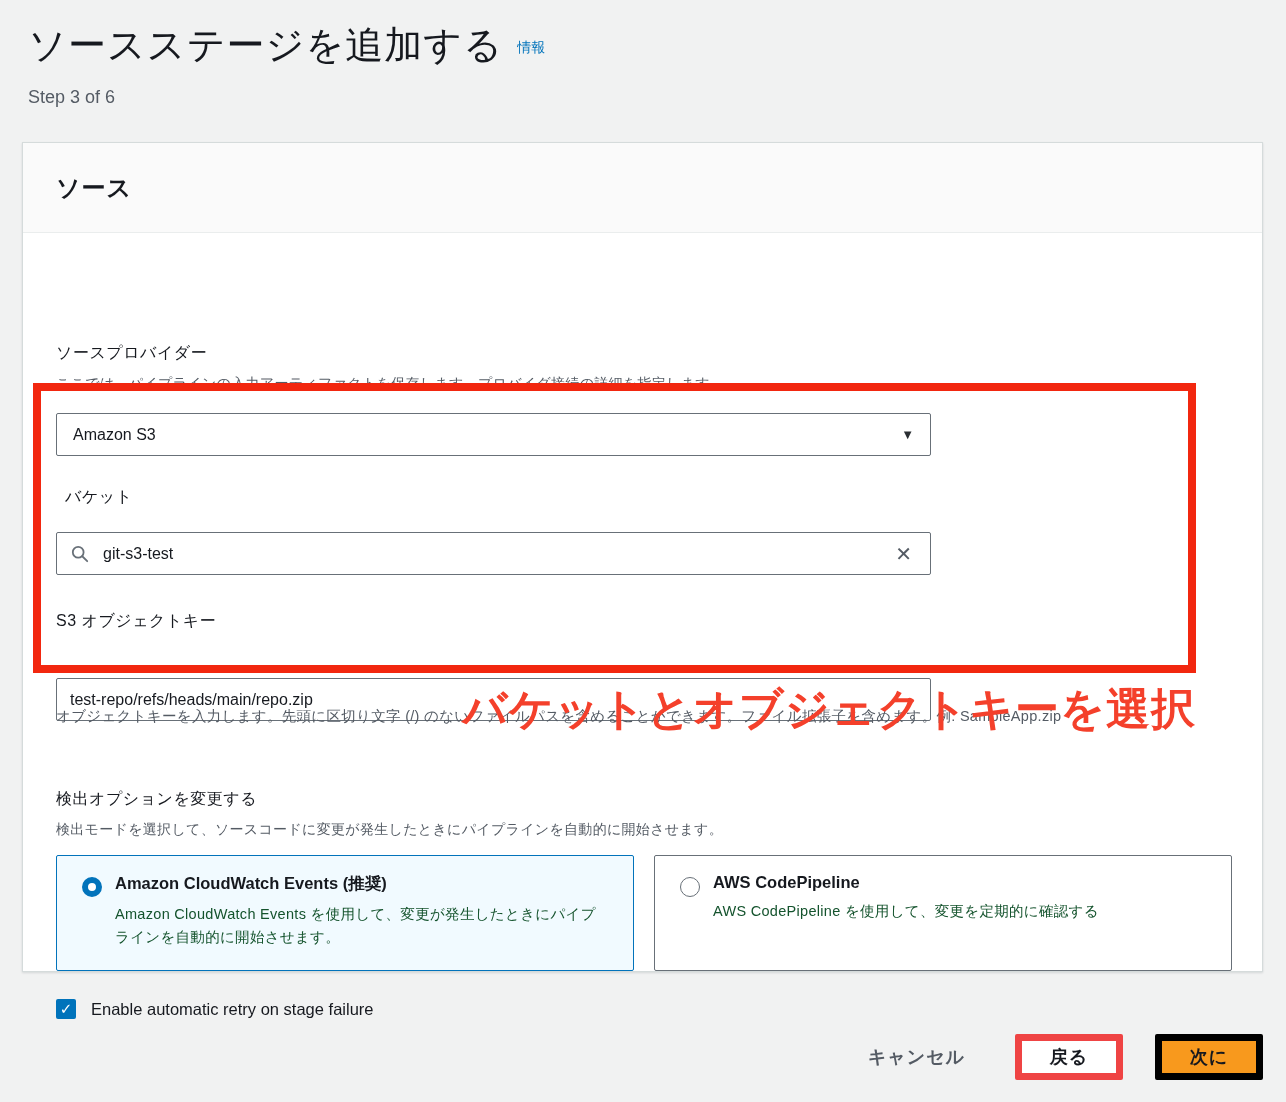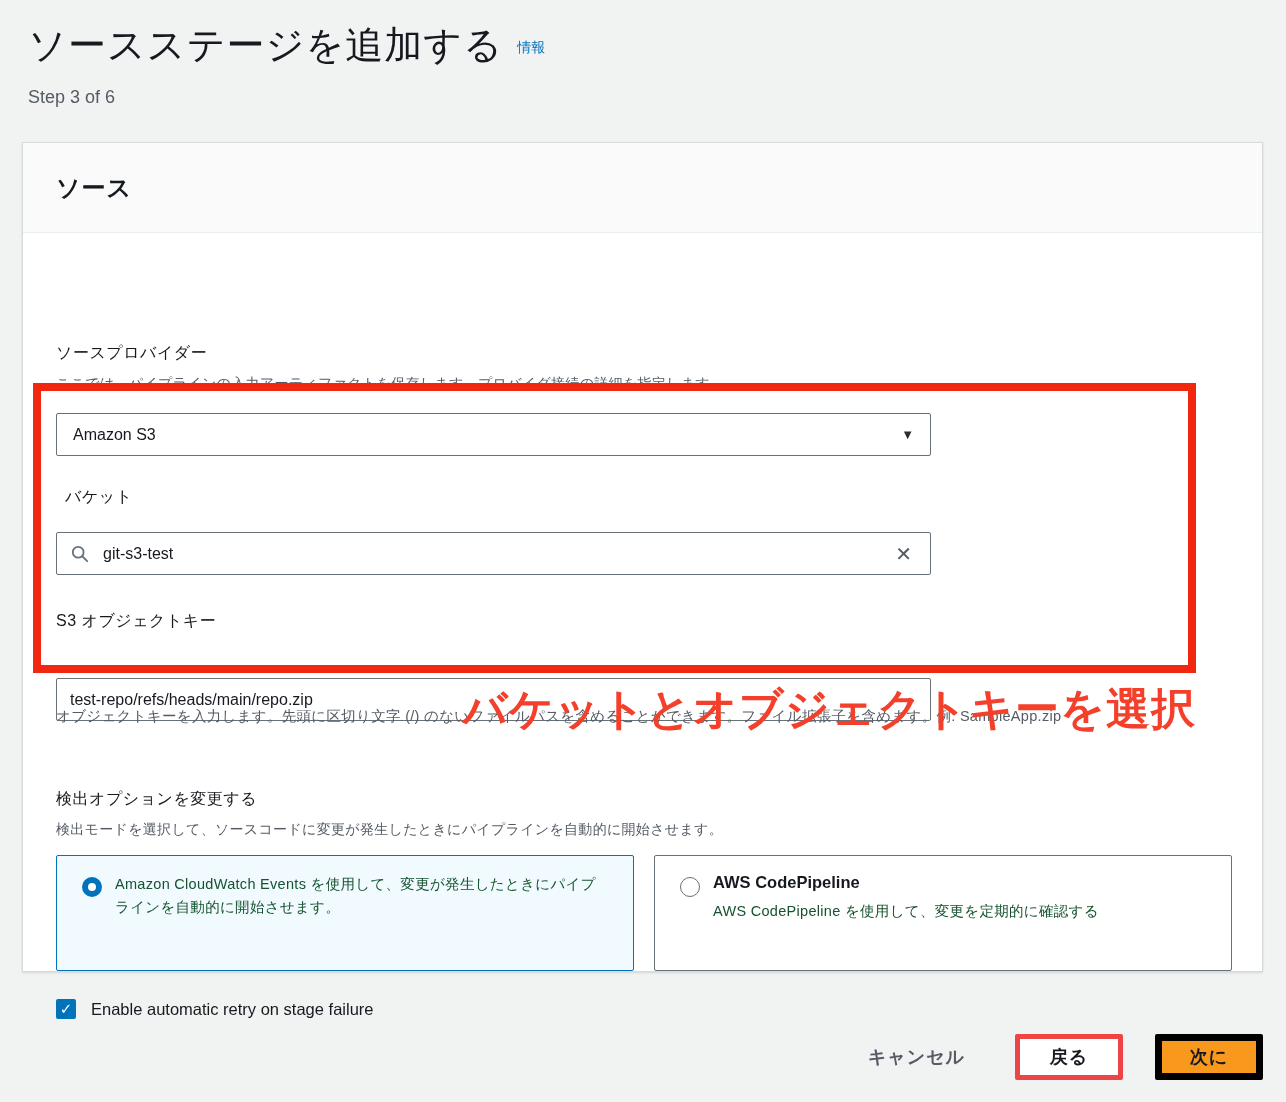--- a/index.html
+++ b/index.html
@@ -88,21 +88,21 @@
   
   .footer {
     position:absolute; right:23px; top:1034px;
     display:flex; align-items:center;
   }
   .cancel-link { font-size:18px; font-weight:700; color:#545b64; cursor:pointer; margin-right:50px; letter-spacing:1px; }
   .btn {
     height:46px; min-width:108px; display:flex; align-items:center; justify-content:center;
     font-size:18px; font-weight:700; border-radius:2px; cursor:pointer; letter-spacing:1px;
   }
-  .btn-back { background:#fff; border:5px solid #ef4444; color:#16191f; margin-right:32px; }
+  .btn-back { background:#fff; border:7px solid #ef4444; color:#16191f; margin-right:32px; }
   .btn-next { background:#f8991d; border:7px solid #000000; color:#16191f; }
 </style>
 </head>
 <body>
 
 <div class="page-header">
   <h1 class="page-title">ソースステージを追加する</h1><a class="info-link">情報</a>
   <div class="step-label">Step 3 of 6</div>
 </div>
 
@@ -133,20 +133,21 @@
     <div class="control text-box" style="top:445px;">
       <input type="text" value="test-repo/refs/heads/main/repo.zip" style="">
     </div>
     <div class="help-text" style="top:471px;">オブジェクトキーを入力します。先頭に区切り文字 (/) のないファイルパスを含めることができます。ファイル拡張子を含めます。例: SampleApp.zip</div>
 
     <div class="field-label" style="top:556px;">検出オプションを変更する</div>
     <div class="field-desc" style="top:588px;">検出モードを選択して、ソースコードに変更が発生したときにパイプラインを自動的に開始させます。</div>
 
     <div class="option-card selected" style="left:33px;">
       <span class="radio"></span>
+      <div class="option-title">Amazon CloudWatch Events (推奨)</div>
       <div class="option-desc" style="width:485px;">Amazon CloudWatch Events を使用して、変更が発生したときにパイプラインを自動的に開始させます。</div>
     </div>
 
     <div class="option-card" style="left:631px;">
       <span class="radio"></span>
       <div class="option-title">AWS CodePipeline</div>
       <div class="option-desc">AWS CodePipeline を使用して、変更を定期的に確認する</div>
     </div>
 
     <div class="checkbox-row">

